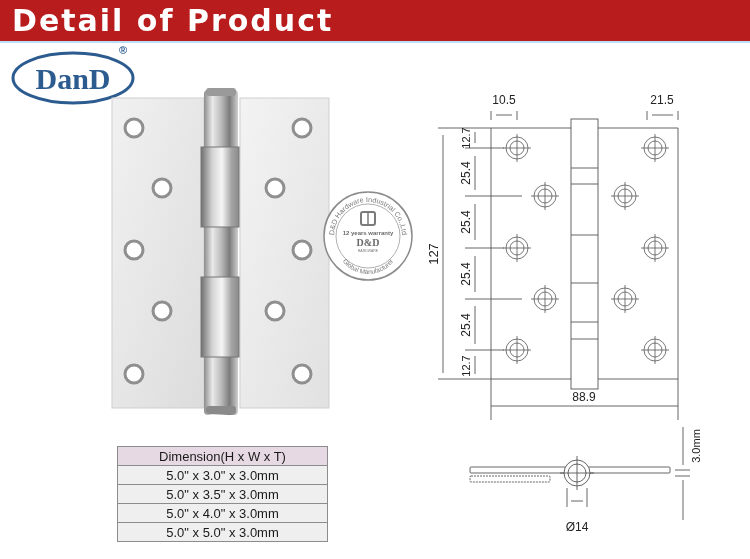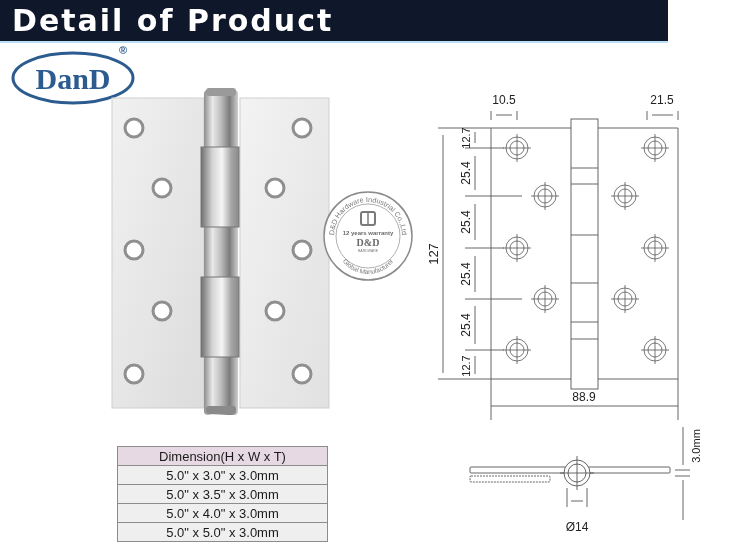--- a/index.html
+++ b/index.html
@@ -2,22 +2,22 @@
 <html><head>
   <meta charset="utf-8">
   <style>
     html, body { margin: 0; padding: 0; }
     body {
       width: 750px; height: 559px; position: relative; overflow: hidden;
       background: #ffffff;
       font-family: "Liberation Sans", "DejaVu Sans", sans-serif;
     }
     .header {
-      position: absolute; left: 0; top: 0; width: 668px; height: 41px;
-      background: #0f172a; border-bottom: 2px solid #b9def5;
+      position: absolute; left: 0; top: 0; width: 750px; height: 41px;
+      background: #b91c1c; border-bottom: 2px solid #b9def5;
     }
     .header-title {
       position: absolute; left: 12px; top: 2px;
       font-family: "DejaVu Sans", sans-serif; font-weight: bold;
       font-size: 30px; color: #ffffff; letter-spacing: 2px; line-height: 38px;
     }
     .logo { position: absolute; left: 10px; top: 50px; width: 126px; height: 56px; }
     .logo-reg {
       position: absolute; left: 119px; top: 44px; font-size: 11px; color: #2b5b8f;
       font-weight: bold;

